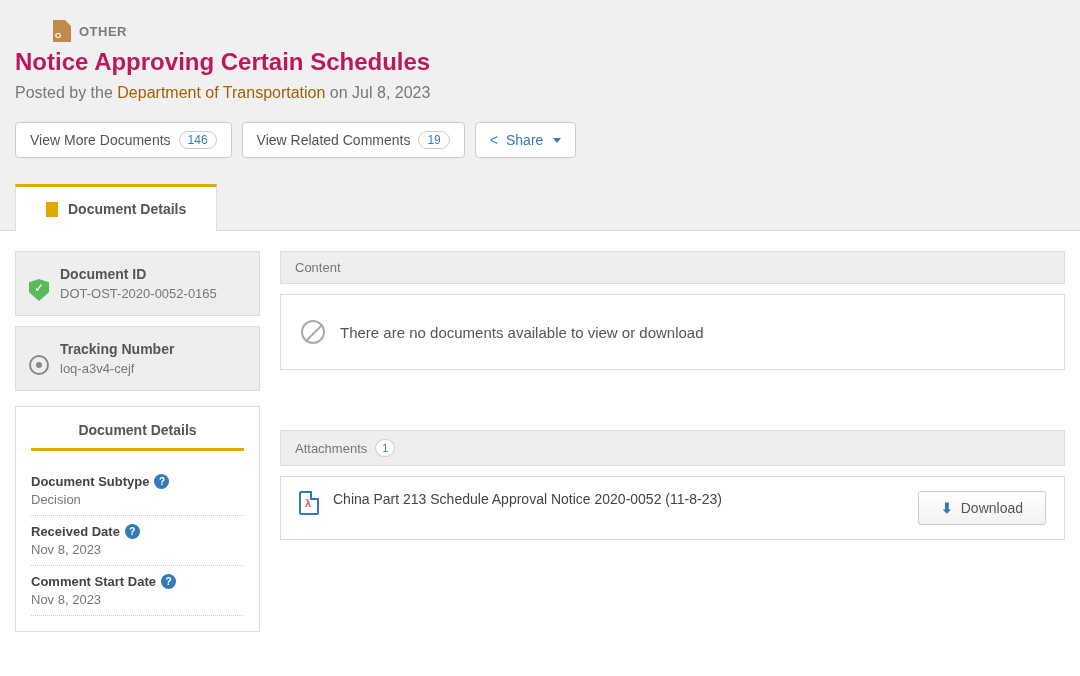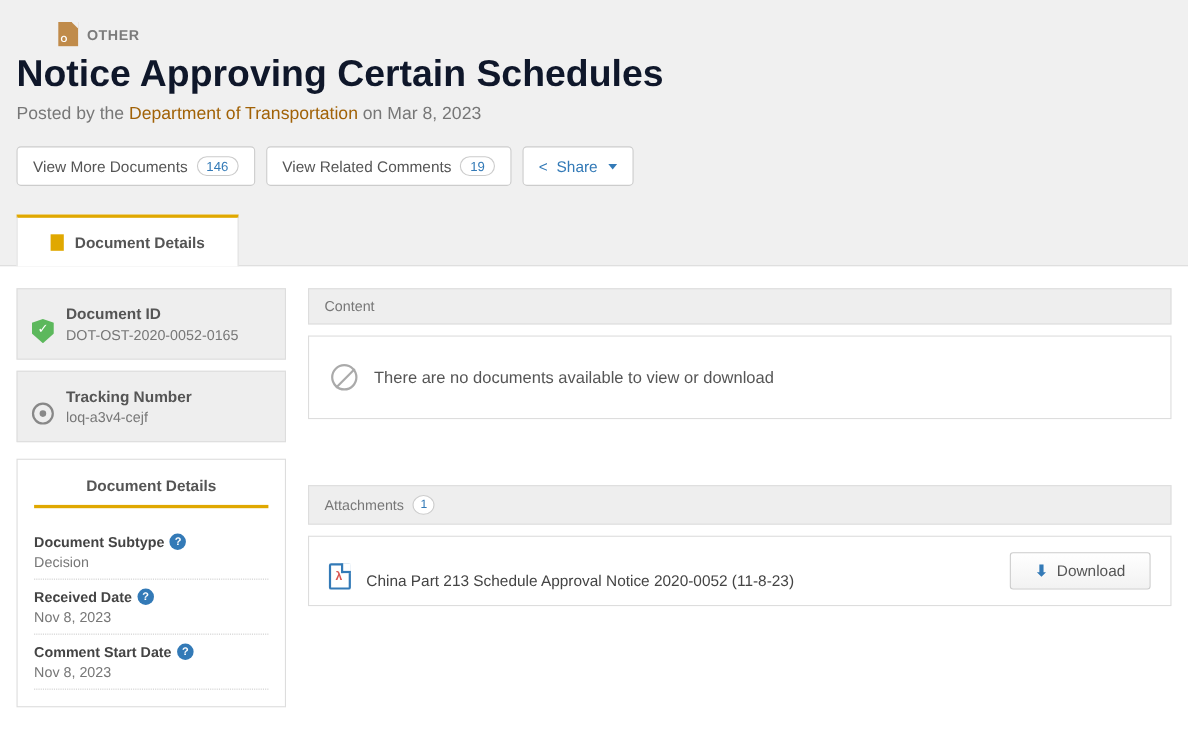--- a/index.html
+++ b/index.html
@@ -3,21 +3,21 @@
 <meta charset="utf-8">
 <style>
 * { box-sizing: border-box; margin: 0; padding: 0; }
 body { font-family: Arial, Helvetica, sans-serif; background: #fff; color: #333; font-size: 14px; }
 .page-header { background: #f0f0f0; padding: 20px 15px 0 15px; border-bottom: 1px solid #ddd; }
 .doc-type-row { display: flex; align-items: center; gap: 8px; margin-bottom: 6px; padding-left: 38px; }
 .doc-type-icon { width: 18px; height: 22px; background: #c08b4a; position: relative; }
 .doc-type-icon::before { content: ''; position: absolute; top: 0; right: 0; width: 6px; height: 6px; background: #f0f0f0; clip-path: polygon(0 0, 100% 100%, 100% 0); }
 .doc-type-icon::after { content: 'O'; position: absolute; bottom: 2px; left: 2px; color: #fff; font-size: 8px; font-weight: bold; }
 .doc-type-label { color: #7b7b7b; font-size: 13px; font-weight: 600; letter-spacing: 0.5px; }
-.page-title { font-size: 34px; font-weight: bold; color: #0f172a; margin-bottom: 8px; }
+.page-title { font-size: 24px; font-weight: bold; color: #be185d; margin-bottom: 8px; }
 .posted-by { font-size: 16px; color: #777; margin-bottom: 20px; }
 .posted-by strong { color: #a16207; font-weight: normal; }
 .button-row { display: flex; gap: 10px; padding-bottom: 20px; }
 .btn { display: inline-flex; align-items: center; gap: 8px; padding: 8px 14px; background: #fff; border: 1px solid #ccc; border-radius: 4px; font-size: 14px; color: #555; cursor: pointer; }
 .badge { display: inline-block; min-width: 24px; padding: 1px 8px; border: 1px solid #ccc; border-radius: 10px; font-size: 12px; color: #337ab7; background: #fff; text-align: center; }
 .share-btn { color: #337ab7; }
 .share-icon { font-size: 14px; color: #337ab7; }
 .caret { display: inline-block; width: 0; height: 0; border-left: 4px solid transparent; border-right: 4px solid transparent; border-top: 5px solid #337ab7; margin-left: 2px; }
 .tabs-row { display: flex; margin-top: 5px; }
 .tab { padding: 14px 30px; background: #fff; border: 1px solid #ddd; border-bottom: none; border-top: 3px solid #e0a800; font-weight: bold; color: #555; display: flex; align-items: center; gap: 10px; position: relative; top: 1px; }
@@ -39,39 +39,39 @@
 .help-icon { display: inline-flex; width: 15px; height: 15px; background: #337ab7; color: #fff; border-radius: 50%; align-items: center; justify-content: center; font-size: 10px; font-weight: bold; }
 .detail-value { color: #777; font-size: 13px; }
 .main-col { flex: 1; }
 .section-header { background: #eee; border: 1px solid #ddd; padding: 8px 14px; font-size: 13px; color: #777; display: flex; align-items: center; gap: 8px; }
 .section-body { background: #fff; border: 1px solid #ddd; margin-top: 10px; padding: 25px 20px; }
 .no-docs { display: flex; align-items: center; gap: 15px; color: #555; font-size: 15px; }
 .no-docs-icon { width: 24px; height: 24px; border: 2px solid #aaa; border-radius: 50%; position: relative; flex-shrink: 0; }
 .no-docs-icon::after { content: ''; position: absolute; width: 2px; height: 24px; background: #aaa; top: -1px; left: 10px; transform: rotate(45deg); }
 .attachments-section { margin-top: 60px; }
 .attach-count { display: inline-block; min-width: 18px; padding: 0 6px; border: 1px solid #ccc; border-radius: 50%; font-size: 11px; color: #337ab7; background: #fff; text-align: center; line-height: 16px; }
-.attachment-row { background: #fff; border: 1px solid #ddd; margin-top: 10px; padding: 14px 18px; display: flex; align-items: flex-end; gap: 14px; }
+.attachment-row { background: #fff; border: 1px solid #ddd; margin-top: 10px; padding: 14px 18px; display: flex; align-items: flex-start; gap: 14px; }
 .pdf-icon { width: 20px; height: 24px; border: 2px solid #337ab7; border-radius: 2px; position: relative; flex-shrink: 0; }
 .pdf-icon::before { content: ''; position: absolute; top: -2px; right: -2px; width: 7px; height: 7px; background: #fff; border-left: 2px solid #337ab7; border-bottom: 2px solid #337ab7; }
 .pdf-icon::after { content: 'λ'; color: #d9534f; font-size: 11px; position: absolute; top: 4px; left: 4px; font-weight: bold; }
 .attachment-title { flex: 1; color: #444; font-size: 14px; }
 .download-btn { padding: 8px 22px; border: 1px solid #ccc; border-radius: 3px; background: linear-gradient(#fff,#f2f2f2); color: #555; font-size: 14px; cursor: pointer; display: flex; align-items: center; gap: 8px; }
 .dl-icon { color: #337ab7; font-weight: bold; }
 </style>
 </head>
 <body>
 
 <div class="page-header">
   <div class="doc-type-row">
     <div class="doc-type-icon"></div>
     <span class="doc-type-label">OTHER</span>
   </div>
   <h1 class="page-title">Notice Approving Certain Schedules</h1>
   <div class="posted-by">
-    <span>Posted by the </span><strong>Department of Transportation</strong><span> on Mar 8, 2023</span>
+    <span>Posted by the </span><strong>Department of Transportation</strong><span> on Jul 8, 2023</span>
   </div>
   <div class="button-row">
     <button class="btn">
       <span>View More Documents</span>
       <span class="badge">146</span>
     </button>
     <button class="btn">
       <span>View Related Comments</span>
       <span class="badge">19</span>
     </button>

